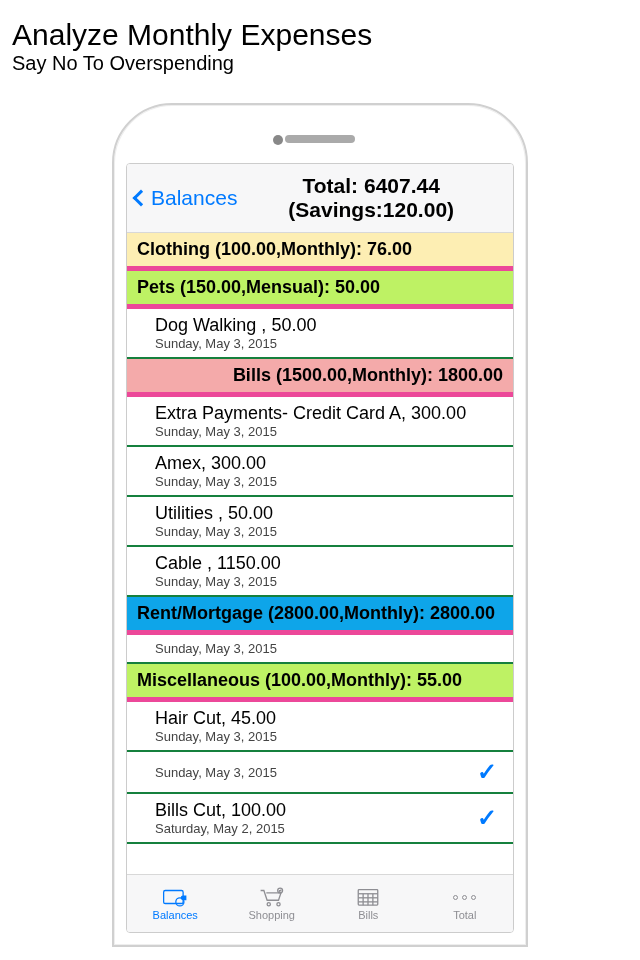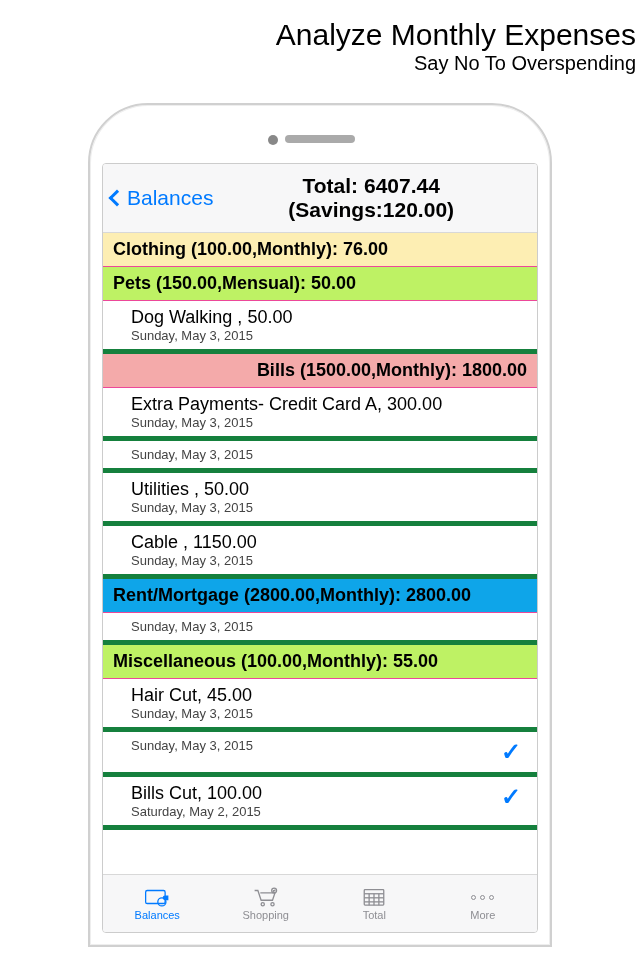--- a/index.html
+++ b/index.html
@@ -4,27 +4,27 @@
   <style>
     * { box-sizing: border-box; margin: 0; padding: 0; }
     body {
       font-family: -apple-system, "Helvetica Neue", Arial, sans-serif;
       background: #fff;
       width: 640px;
       height: 960px;
       overflow: hidden;
     }
     .promo-header {
-      text-align: right;
-      padding: 18px 4px 10px;
+      text-align: left;
+      padding: 18px 12px 10px;
     }
     .promo-title { font-size: 30px; font-weight: 400; color: #000; }
     .promo-sub { font-size: 20px; font-weight: 400; color: #000; }
     .phone {
-      width: 464px;
+      width: 416px;
       margin: 18px auto 0;
       border: 2px solid #d0d0d0;
       border-radius: 60px 60px 0 0;
       padding: 12px;
       background: #fff;
       box-shadow: inset 0 0 0 1px #eee;
     }
     .phone-top {
       height: 46px;
       position: relative;
@@ -78,31 +78,31 @@
       font-weight: 700;
       color: #000;
       padding-right: 4px;
     }
     .content { flex: 1; overflow: hidden; }
     .cat {
       padding: 6px 10px;
       font-size: 18px;
       font-weight: 700;
       color: #000;
-      border-bottom: 1px solid #ec4899;
+      border-bottom: 5px solid #ec4899;
     }
     .cat.yellow { background: #fdeeb3; }
     .cat.green  { background: #bef264; }
     .cat.red    { background: #f4aaaa; text-align: right; }
     .cat.gray   { background: #0ea5e9; }
     .row {
       padding: 6px 6px 6px 28px;
-      border-bottom: 5px solid #15803d;
-      display: flex;
-      align-items: flex-start;
+      border-bottom: 2px solid #15803d;
+      display: flex;
+      align-items: center;
     }
     .row-text { flex: 1; }
     .row-title { font-size: 18px; color: #000; }
     .row-date { font-size: 13px; color: #444; }
     .check {
       color: #007aff;
       font-size: 24px;
       margin-right: 10px;
       font-weight: 700;
     }
@@ -161,20 +161,21 @@
         </div>
         <div class="cat red">Bills (1500.00,Monthly): 1800.00</div>
         <div class="row">
           <div class="row-text">
             <div class="row-title">Extra Payments- Credit Card A, 300.00</div>
             <div class="row-date">Sunday, May 3, 2015</div>
           </div>
         </div>
         <div class="row">
           <div class="row-text">
+            <div class="row-title">Amex, 300.00</div>
             <div class="row-date">Sunday, May 3, 2015</div>
           </div>
         </div>
         <div class="row">
           <div class="row-text">
             <div class="row-title">Utilities , 50.00</div>
             <div class="row-date">Sunday, May 3, 2015</div>
           </div>
         </div>
         <div class="row">
@@ -233,26 +234,26 @@
       <div class="tab">
         <svg viewBox="0 0 32 24" fill="none" stroke="#8e8e93" stroke-width="1.6">
           <rect x="4" y="3" width="24" height="19" rx="1"></rect>
           <line x1="4" y1="8" x2="28" y2="8"></line>
           <line x1="10" y1="8" x2="10" y2="22"></line>
             <line x1="16" y1="8" x2="16" y2="22"></line>
             <line x1="22" y1="8" x2="22" y2="22"></line>
           <line x1="4" y1="13" x2="28" y2="13"></line>
             <line x1="4" y1="18" x2="28" y2="18"></line>
         </svg>
-        <span>Total</span>
+        <span>Bills</span>
       </div>
       <div class="tab">
         <div class="dots">
             <span></span>
             <span></span>
             <span></span>
           </div>
-        <span>More</span>
+        <span>Total</span>
       </div>
     </div>
 
   </div>
 </div>
 
 </body></html>

